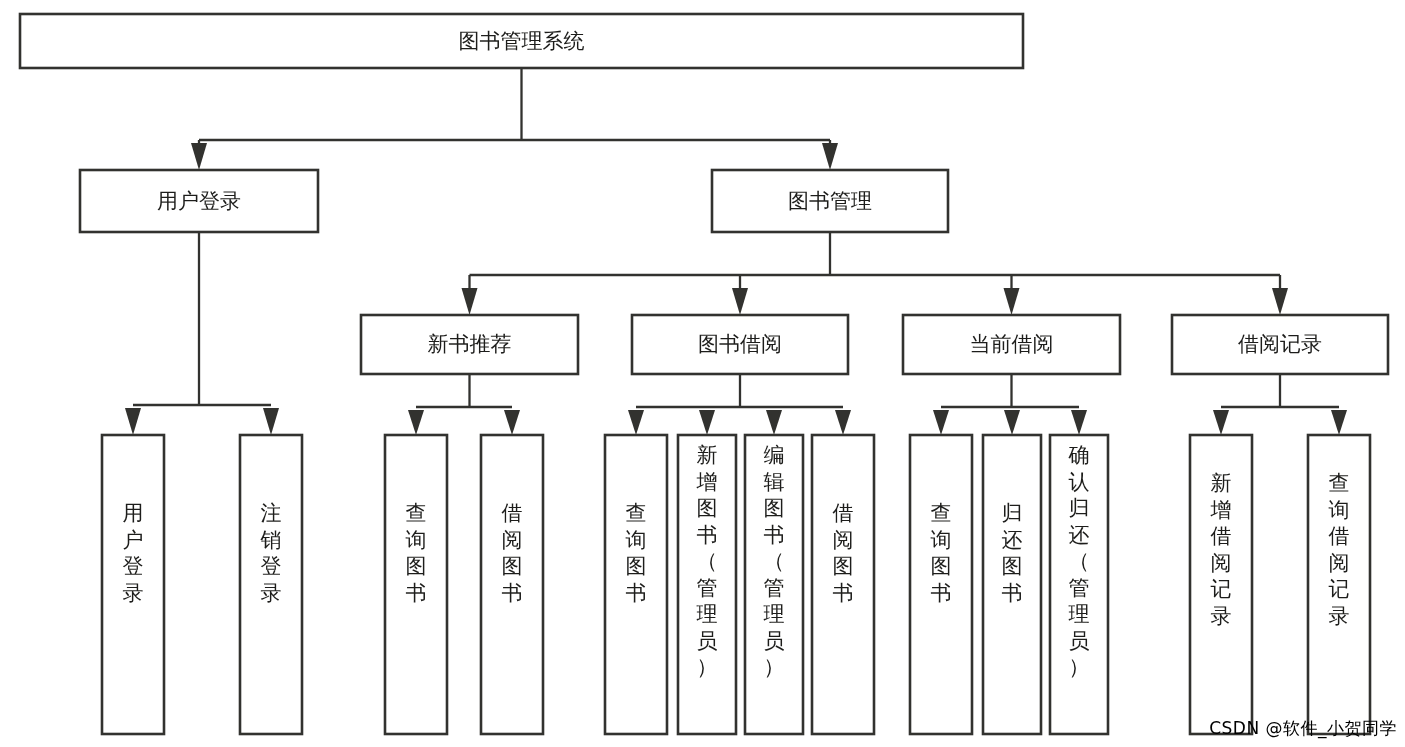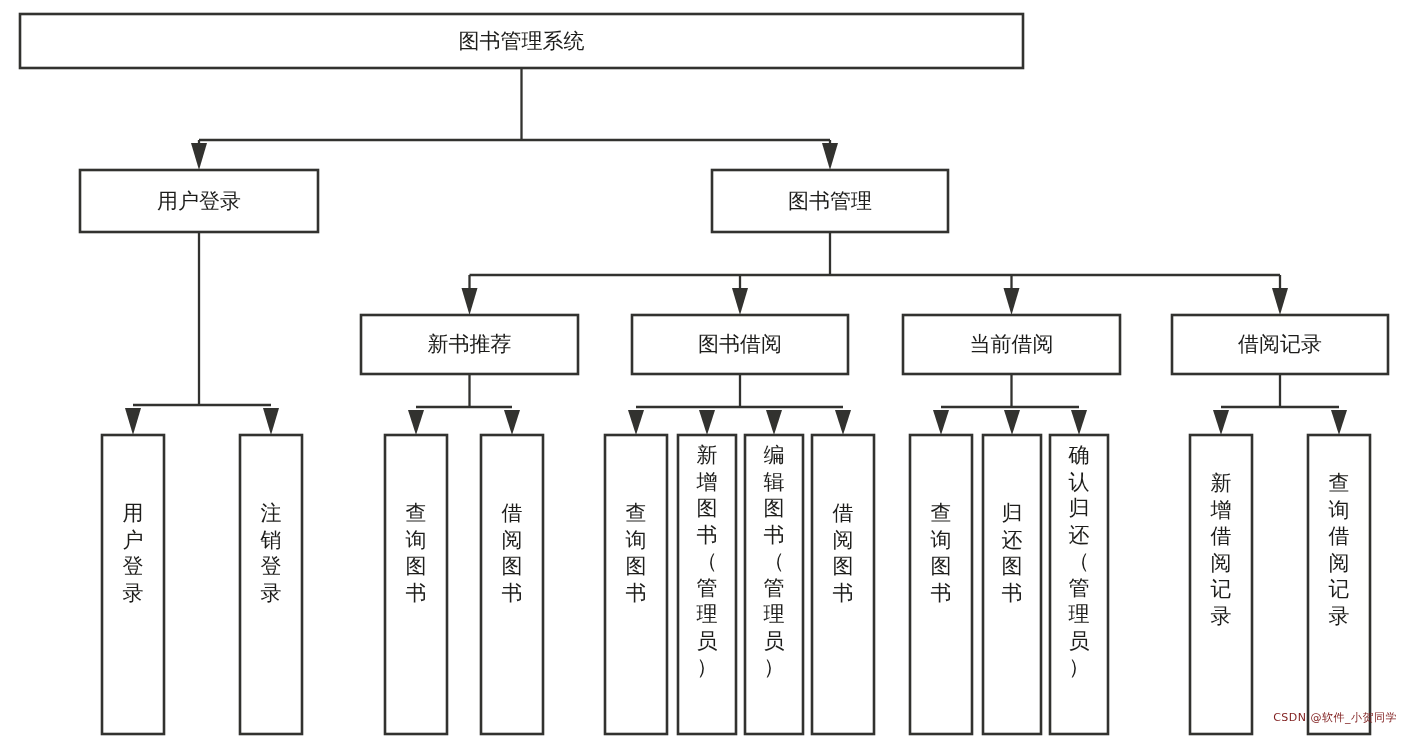--- a/index.html
+++ b/index.html
@@ -50,24 +50,24 @@
     fill: none;
     stroke-linecap: butt;
   }
   .arrow-head {
     fill: #32322f;
     stroke: none;
   }
   .watermark-text {
     position: absolute;
     right: 8px;
-    bottom: 22px;
-    font-family: "DejaVu Sans", "Liberation Sans", sans-serif;
-    font-size: 11px;
-    color: #7f1d1d;
+    bottom: 7px;
+    font-family: "DejaVu Sans", "Liberation Sans", sans-serif;
+    font-size: 17px;
+    color: #000000;
     letter-spacing: 0.5px;
     white-space: nowrap;
     pointer-events: none;
   }
 </style>
 </head>
 <body>
 
 <div id="diagram-root">
   <svg class="flow" viewBox="0 0 1405 747" xmlns="http://www.w3.org/2000/svg">

